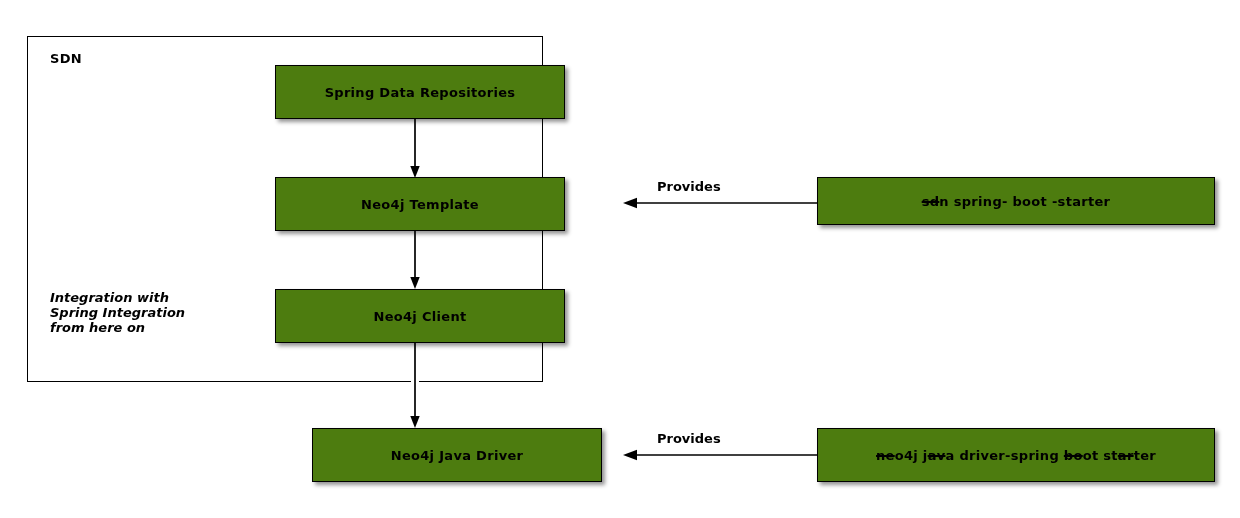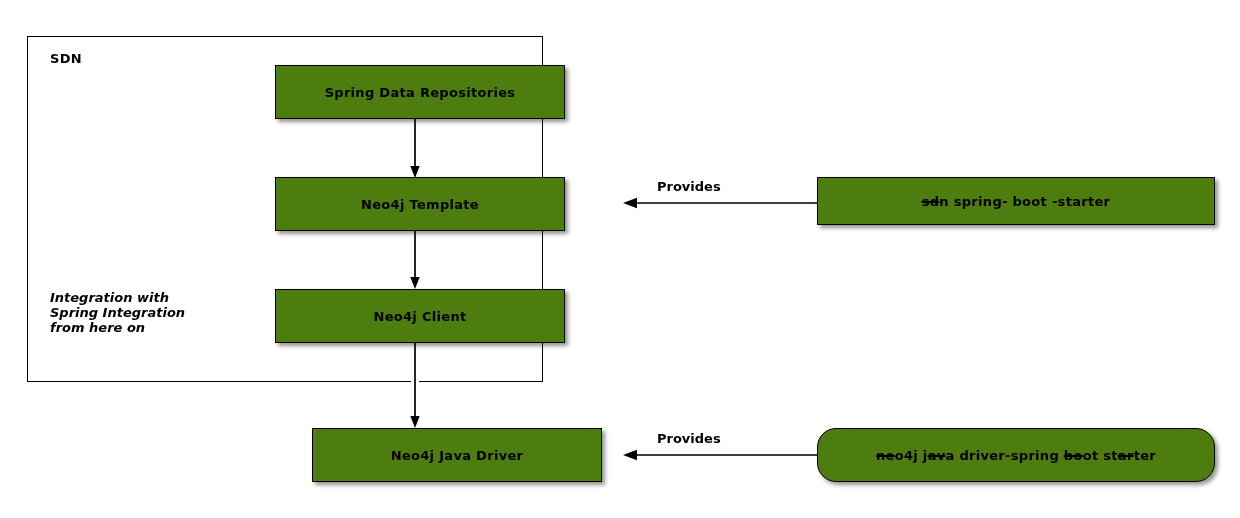--- a/index.html
+++ b/index.html
@@ -49,21 +49,21 @@
     font-weight: bold;
     letter-spacing: 0.3px;
     box-sizing: border-box;
     white-space: nowrap;
   }
   .n1 { left: 275px; top: 65px;  width: 290px; height: 54px; }
   .n2 { left: 275px; top: 177px; width: 290px; height: 54px; }
   .n3 { left: 275px; top: 289px; width: 290px; height: 54px; }
   .n4 { left: 275px; top: 428px; width: 290px; height: 54px; margin-left: 37px; }
   .n5 { left: 817px; top: 177px; width: 398px; height: 48px; }
-  .n6 { left: 817px; top: 428px; width: 398px; height: 54px; border-radius: 19px; }
+  .n6 { left: 817px; top: 428px; width: 398px; height: 54px; }
   .note {
     position: absolute;
     left: 50px; top: 290px;
     font-size: 13px;
     font-weight: bold;
     line-height: 15px;
     z-index: 3;
     white-space: nowrap;
     font-style: italic;
   }

